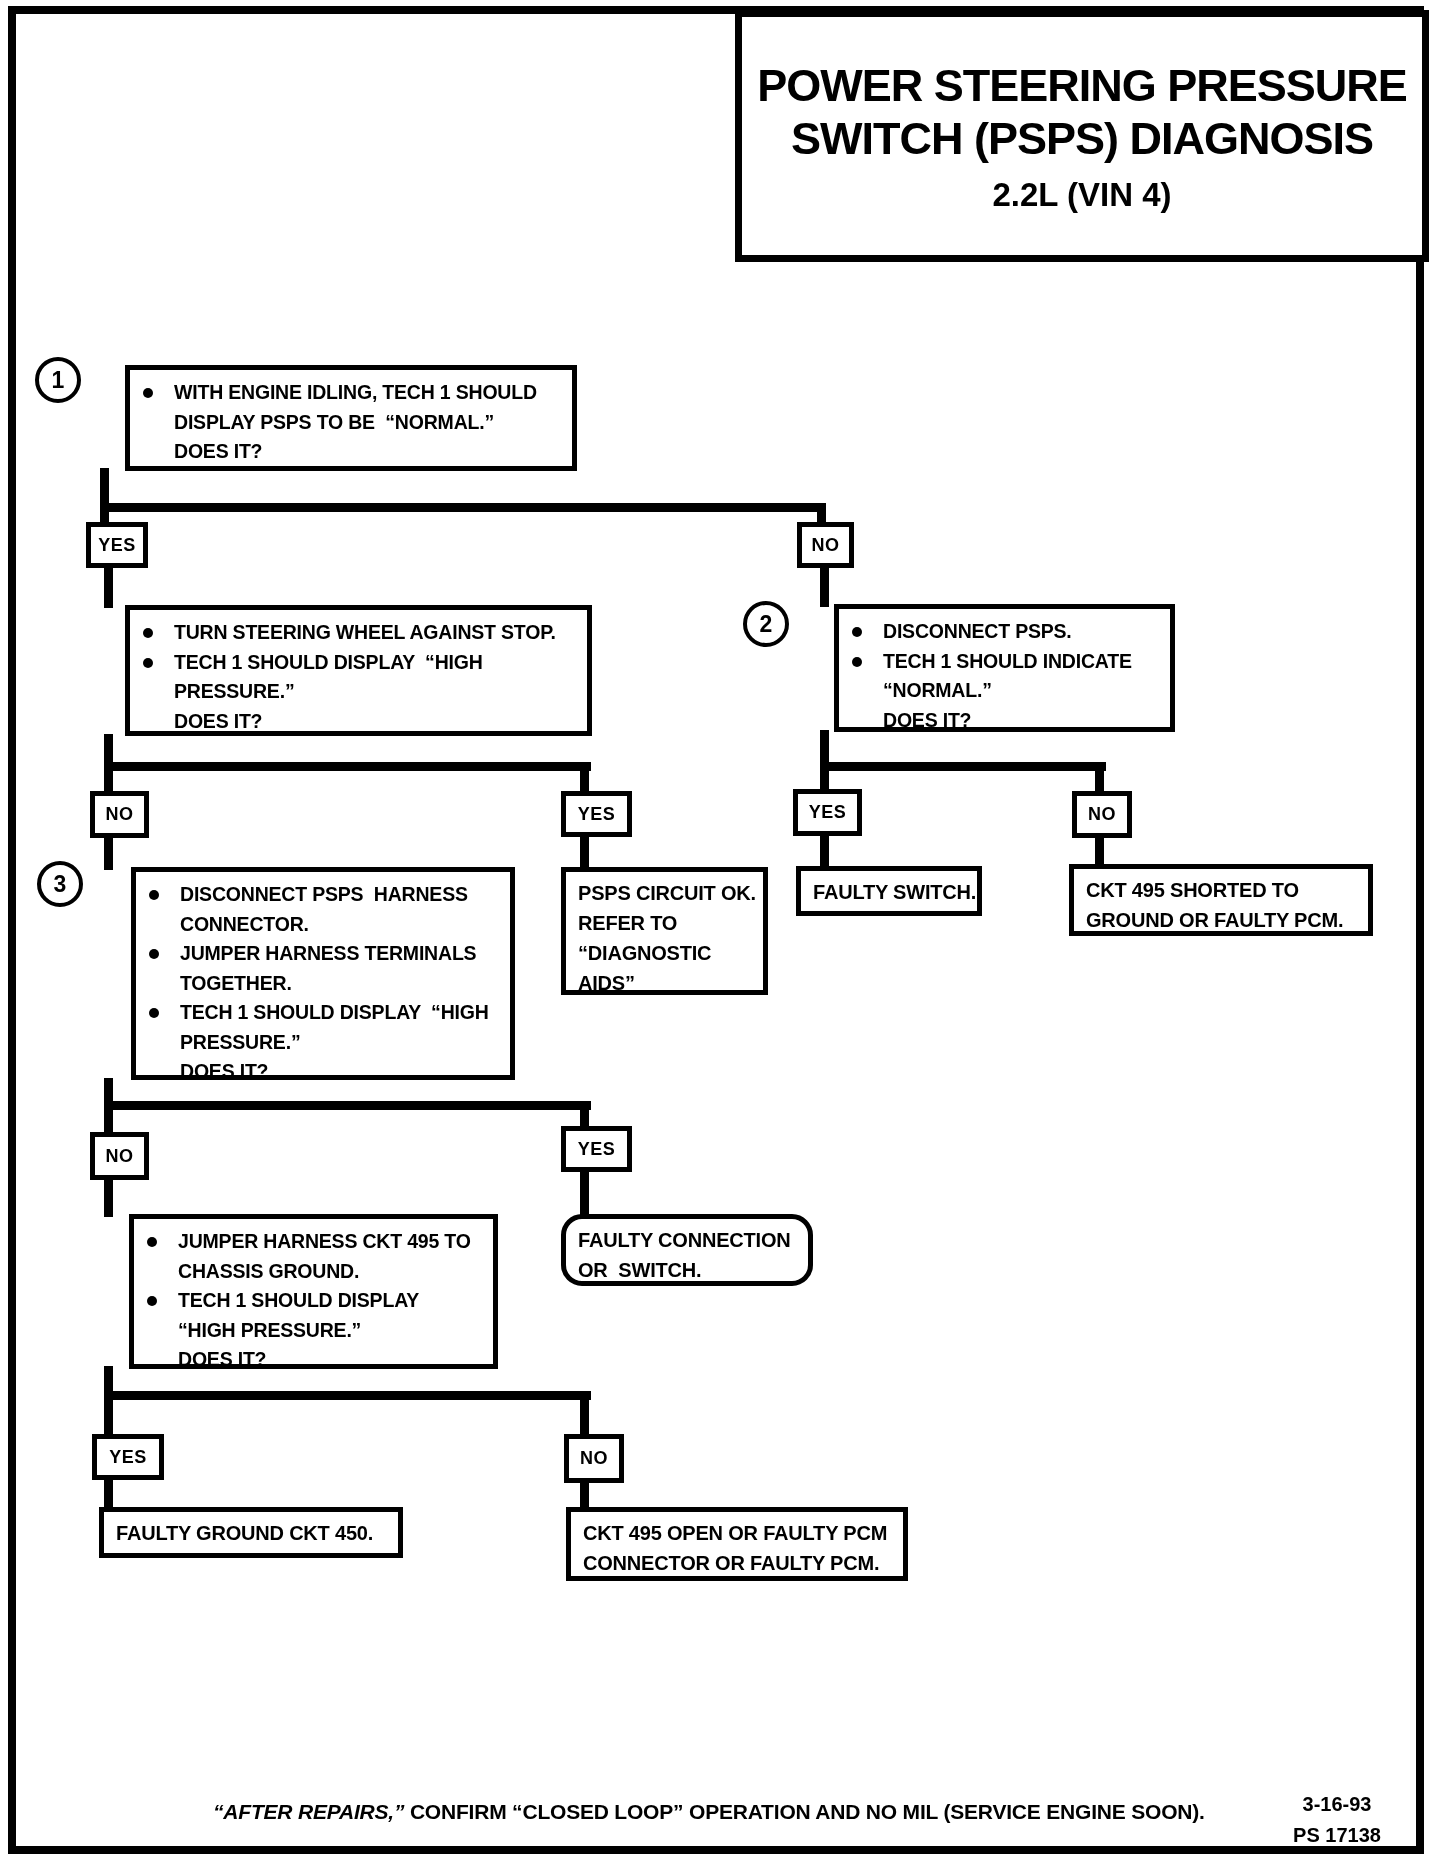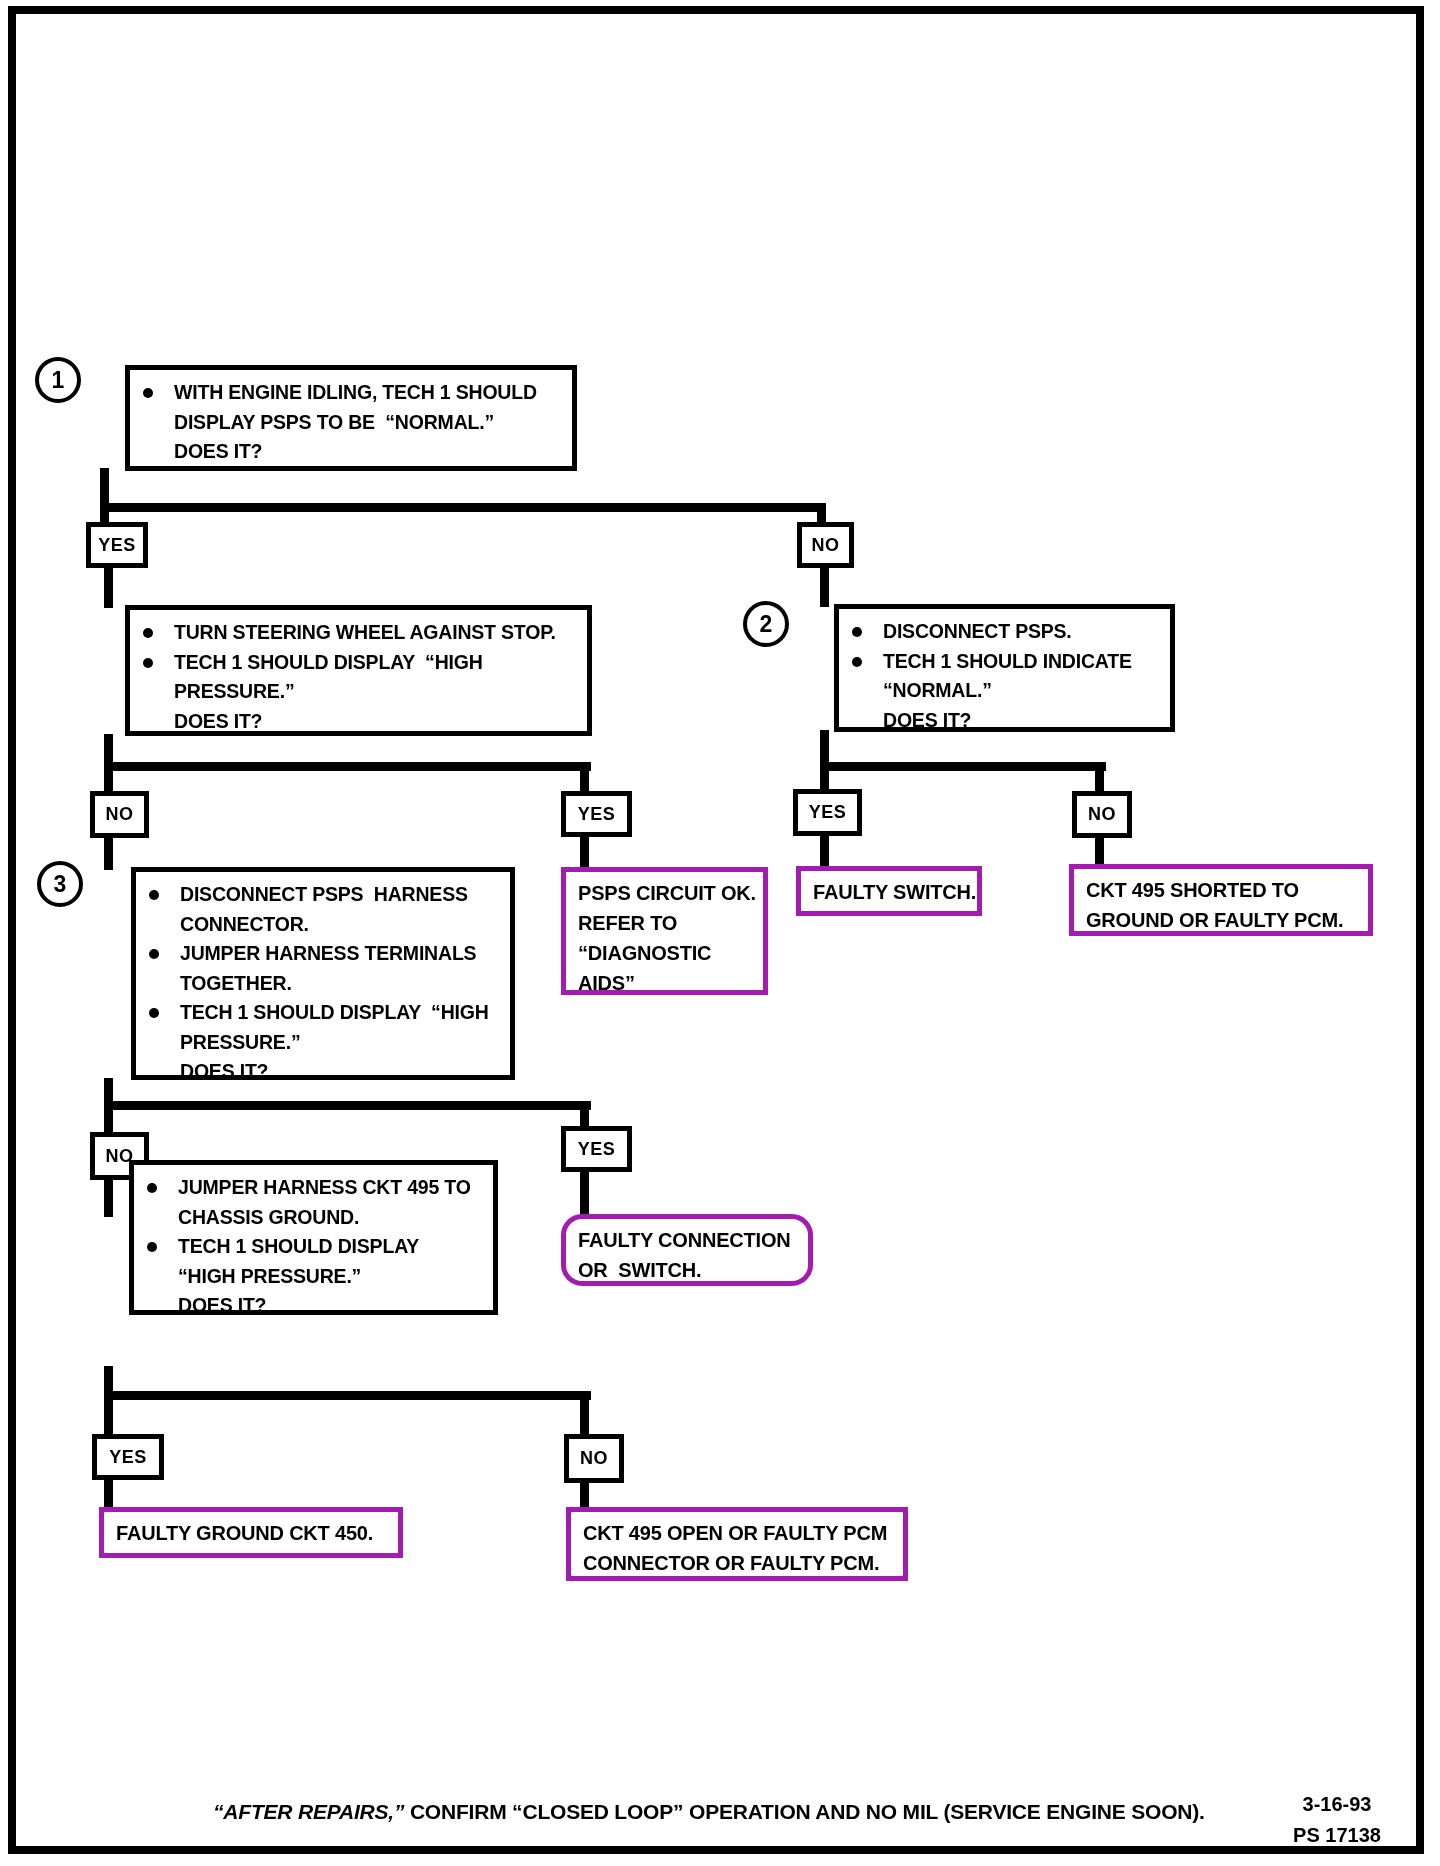--- a/index.html
+++ b/index.html
@@ -18,38 +18,43 @@
   .t2{font-size:33px;line-height:36px;margin-top:12px;}
   .circ{
     position:absolute;width:46px;height:46px;border:4px solid #000;border-radius:50%;
     display:flex;align-items:center;justify-content:center;font-size:23px;background:#fff;
   }
   .dbox{position:absolute;border:5px solid #000;background:#fff;padding:8px 6px 4px 0;margin-left:36px;}
   .ln{position:relative;font-size:19.5px;line-height:29.5px;padding-left:44px;letter-spacing:-0.2px;white-space:pre;}
   .ln.b::before{
     content:"";position:absolute;left:13px;top:10px;width:10px;height:10px;border-radius:50%;background:#000;
   }
-  .tbox{position:absolute;border:5px solid #a21caf;background:#fff;padding:6px 12px;}
+  .tbox{position:absolute;border:5px solid #000000;background:#fff;padding:6px 12px;}
   .tln{font-size:20px;line-height:30px;letter-spacing:-0.2px;white-space:pre;}
   .lbl{
     position:absolute;border:5px solid #000;background:#fff;
     display:flex;align-items:center;justify-content:center;
     font-size:18px;letter-spacing:0.5px;
   }
   .vl,.hl{position:absolute;background:#000;}
   .footer{position:absolute;left:213px;top:1800px;font-size:21px;letter-spacing:-0.2px;white-space:pre;}
   .footer .it{font-style:italic;}
   .docnum{position:absolute;left:1282px;top:1789px;width:110px;text-align:center;font-size:20px;line-height:31px;}
 </style>
 </head>
 <body>
 
 <div class="canvas">
   <div class="page-border"></div>
 
+  <div class="title-box">
+    <div class="t1">POWER STEERING PRESSURE</div>
+    <div class="t1">SWITCH (PSPS) DIAGNOSIS</div>
+    <div class="t2">2.2L  (VIN 4)</div>
+  </div>
 
   <div class="vl" style="left:100px;top:468px;width:9px;height:42px;"></div>
   <div class="hl" style="left:100px;top:503px;width:726px;height:9px;"></div>
   <div class="vl" style="left:100px;top:503px;width:9px;height:24px;"></div>
   <div class="vl" style="left:817px;top:503px;width:9px;height:24px;"></div>
   <div class="vl" style="left:104px;top:566px;width:9px;height:42px;"></div>
   <div class="vl" style="left:820px;top:566px;width:9px;height:41px;"></div>
   <div class="vl" style="left:104px;top:734px;width:9px;height:36px;"></div>
   <div class="hl" style="left:104px;top:762px;width:487px;height:9px;"></div>
   <div class="vl" style="left:104px;top:762px;width:9px;height:32px;"></div>
@@ -128,21 +133,21 @@
   </div>
 
   <div class="tbox" style="left:1069px;top:864px;width:304px;height:72px;">
     <div class="tln">CKT 495 SHORTED TO</div>
     <div class="tln">GROUND OR FAULTY PCM.</div>
   </div>
 
   <div class="lbl" style="left:90px;top:1132px;width:59px;height:48px;">NO</div>
   <div class="lbl" style="left:561px;top:1126px;width:71px;height:46px;">YES</div>
 
-  <div class="dbox" style="left:93px;top:1160px;width:369px;height:155px;">
+  <div class="dbox" style="left:93px;top:1214px;width:369px;height:155px;">
     <div class="ln b">JUMPER HARNESS CKT 495 TO</div>
     <div class="ln">CHASSIS GROUND.</div>
     <div class="ln b">TECH 1 SHOULD DISPLAY</div>
     <div class="ln">“HIGH PRESSURE.”</div>
     <div class="ln">DOES IT?</div>
   </div>
 
   <div class="tbox" style="left:561px;top:1214px;width:252px;height:72px;border-radius:21px;">
     <div class="tln">FAULTY CONNECTION</div>
     <div class="tln">OR  SWITCH.</div>

